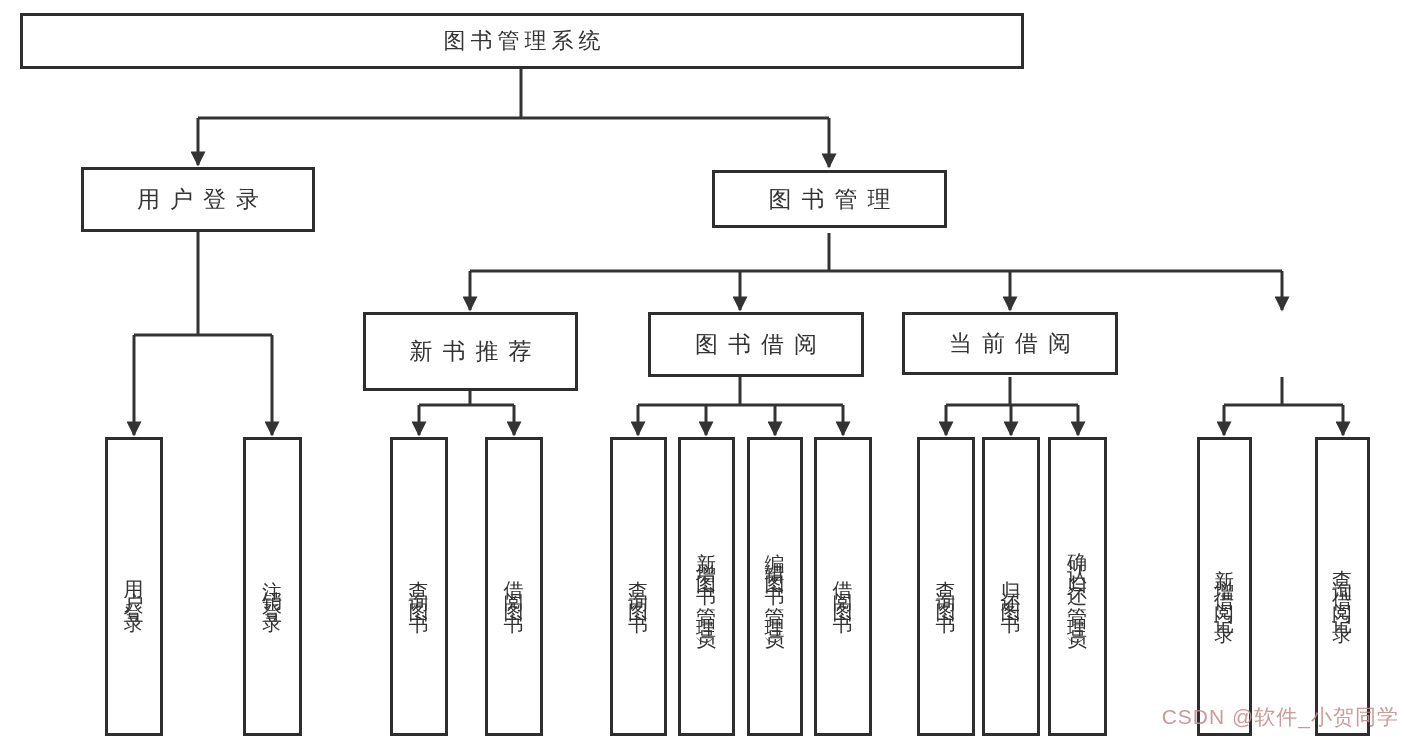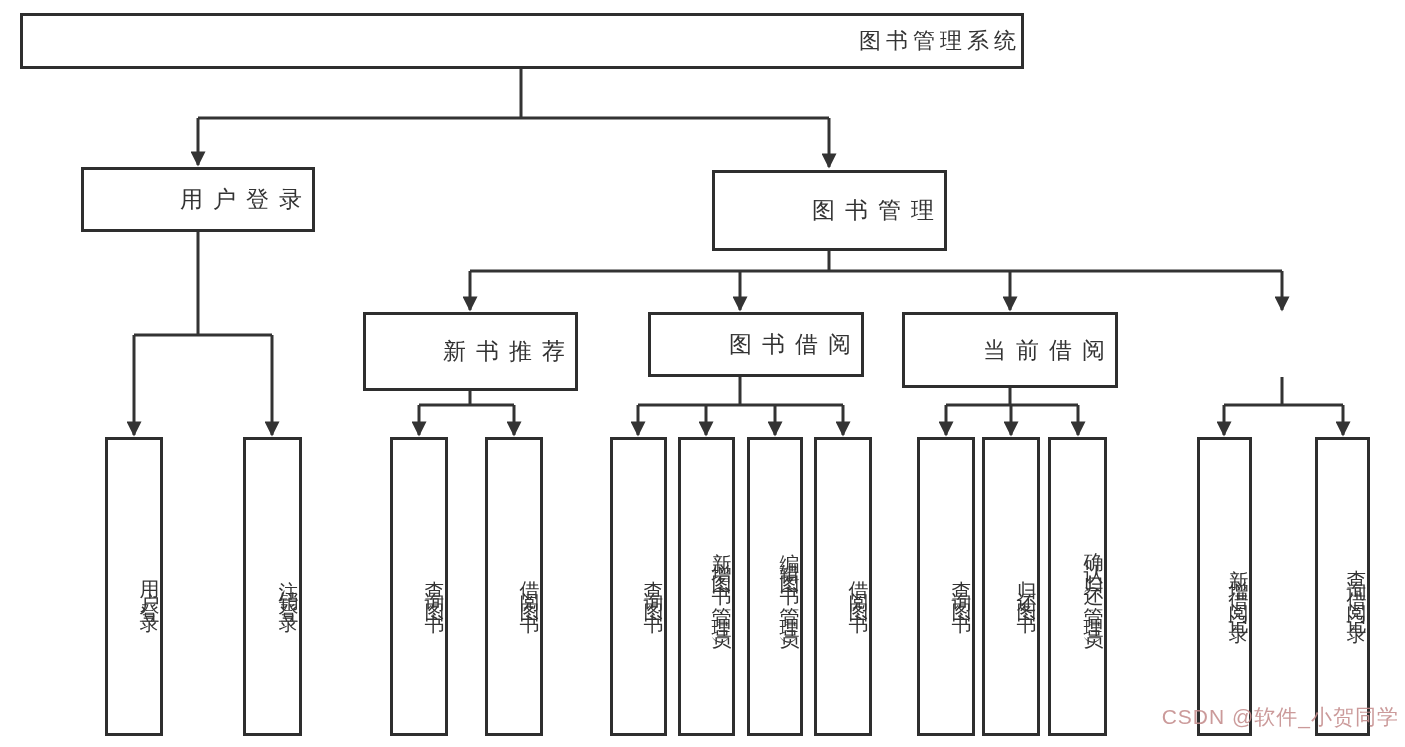--- a/index.html
+++ b/index.html
@@ -21,21 +21,21 @@
     width: 1405px; height: 747px;
     pointer-events: none;
   }
   .box {
     position: absolute;
     box-sizing: border-box;
     border: 3px solid #2e2e2e;
     background: #ffffff;
     display: flex;
     align-items: center;
-    justify-content: flex-end;
+    justify-content: center;
     color: #333333;
   }
   .hlabel {
     font-size: 23px;
     letter-spacing: 10px;
     text-indent: 10px; 
     white-space: nowrap;
     color: #333333;
   }
   .root-label {
@@ -116,31 +116,31 @@
     </g>
   </svg>
 
   <div class="box" style="left:20px; top:13px; width:1004px; height:56px;">
     <span class="root-label">图书管理系统</span>
   </div>
 
   <div class="box" style="left:81px; top:167px; width:234px; height:65px;">
     <span class="hlabel">用户登录</span>
   </div>
-  <div class="box" style="left:712px; top:170px; width:235px; height:81px;">
+  <div class="box" style="left:712px; top:170px; width:235px; height:58px;">
     <span class="hlabel">图书管理</span>
   </div>
 
   <div class="box" style="left:363px; top:312px; width:215px; height:79px;">
     <span class="hlabel">新书推荐</span>
   </div>
   <div class="box" style="left:648px; top:312px; width:216px; height:65px;">
     <span class="hlabel">图书借阅</span>
   </div>
-  <div class="box" style="left:902px; top:312px; width:216px; height:76px;">
+  <div class="box" style="left:902px; top:312px; width:216px; height:63px;">
     <span class="hlabel">当前借阅</span>
   </div>
 
   <div class="box leaf" style="left:105px; width:58px;">
     <span class="vlabel">用户登录</span>
   </div>
   <div class="box leaf" style="left:243px; width:59px;">
     <span class="vlabel">注销登录</span>
   </div>
 

